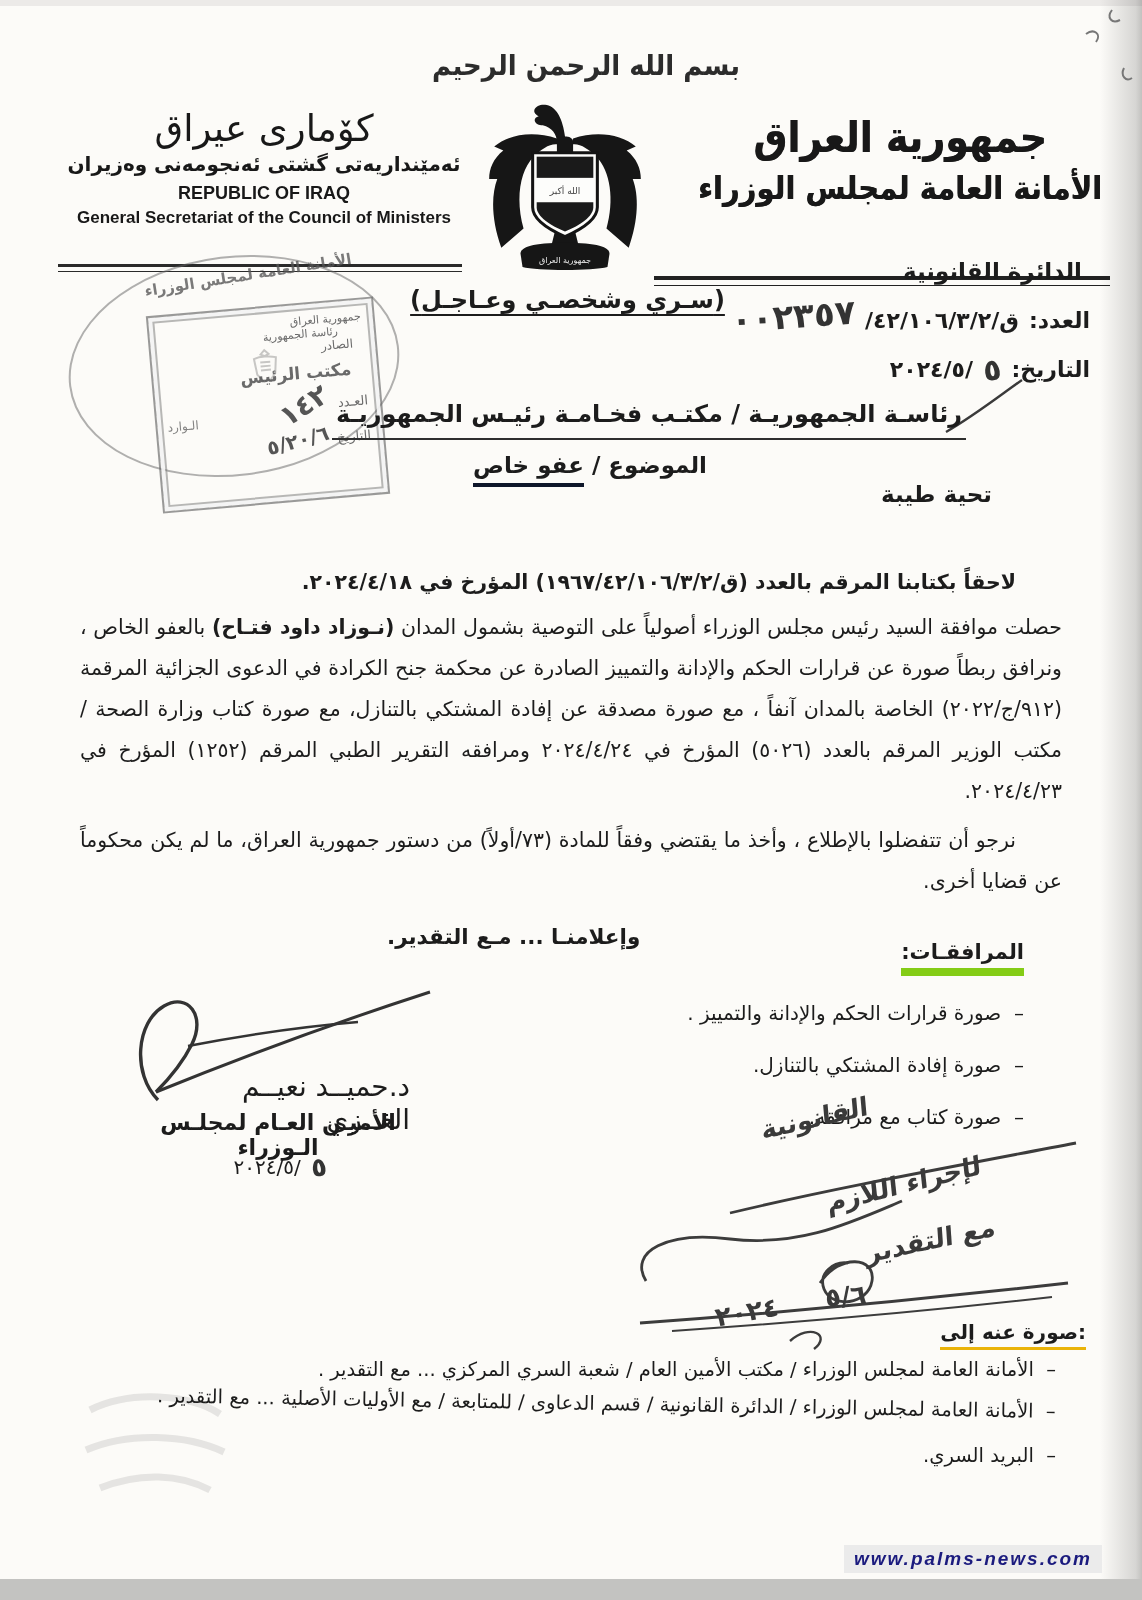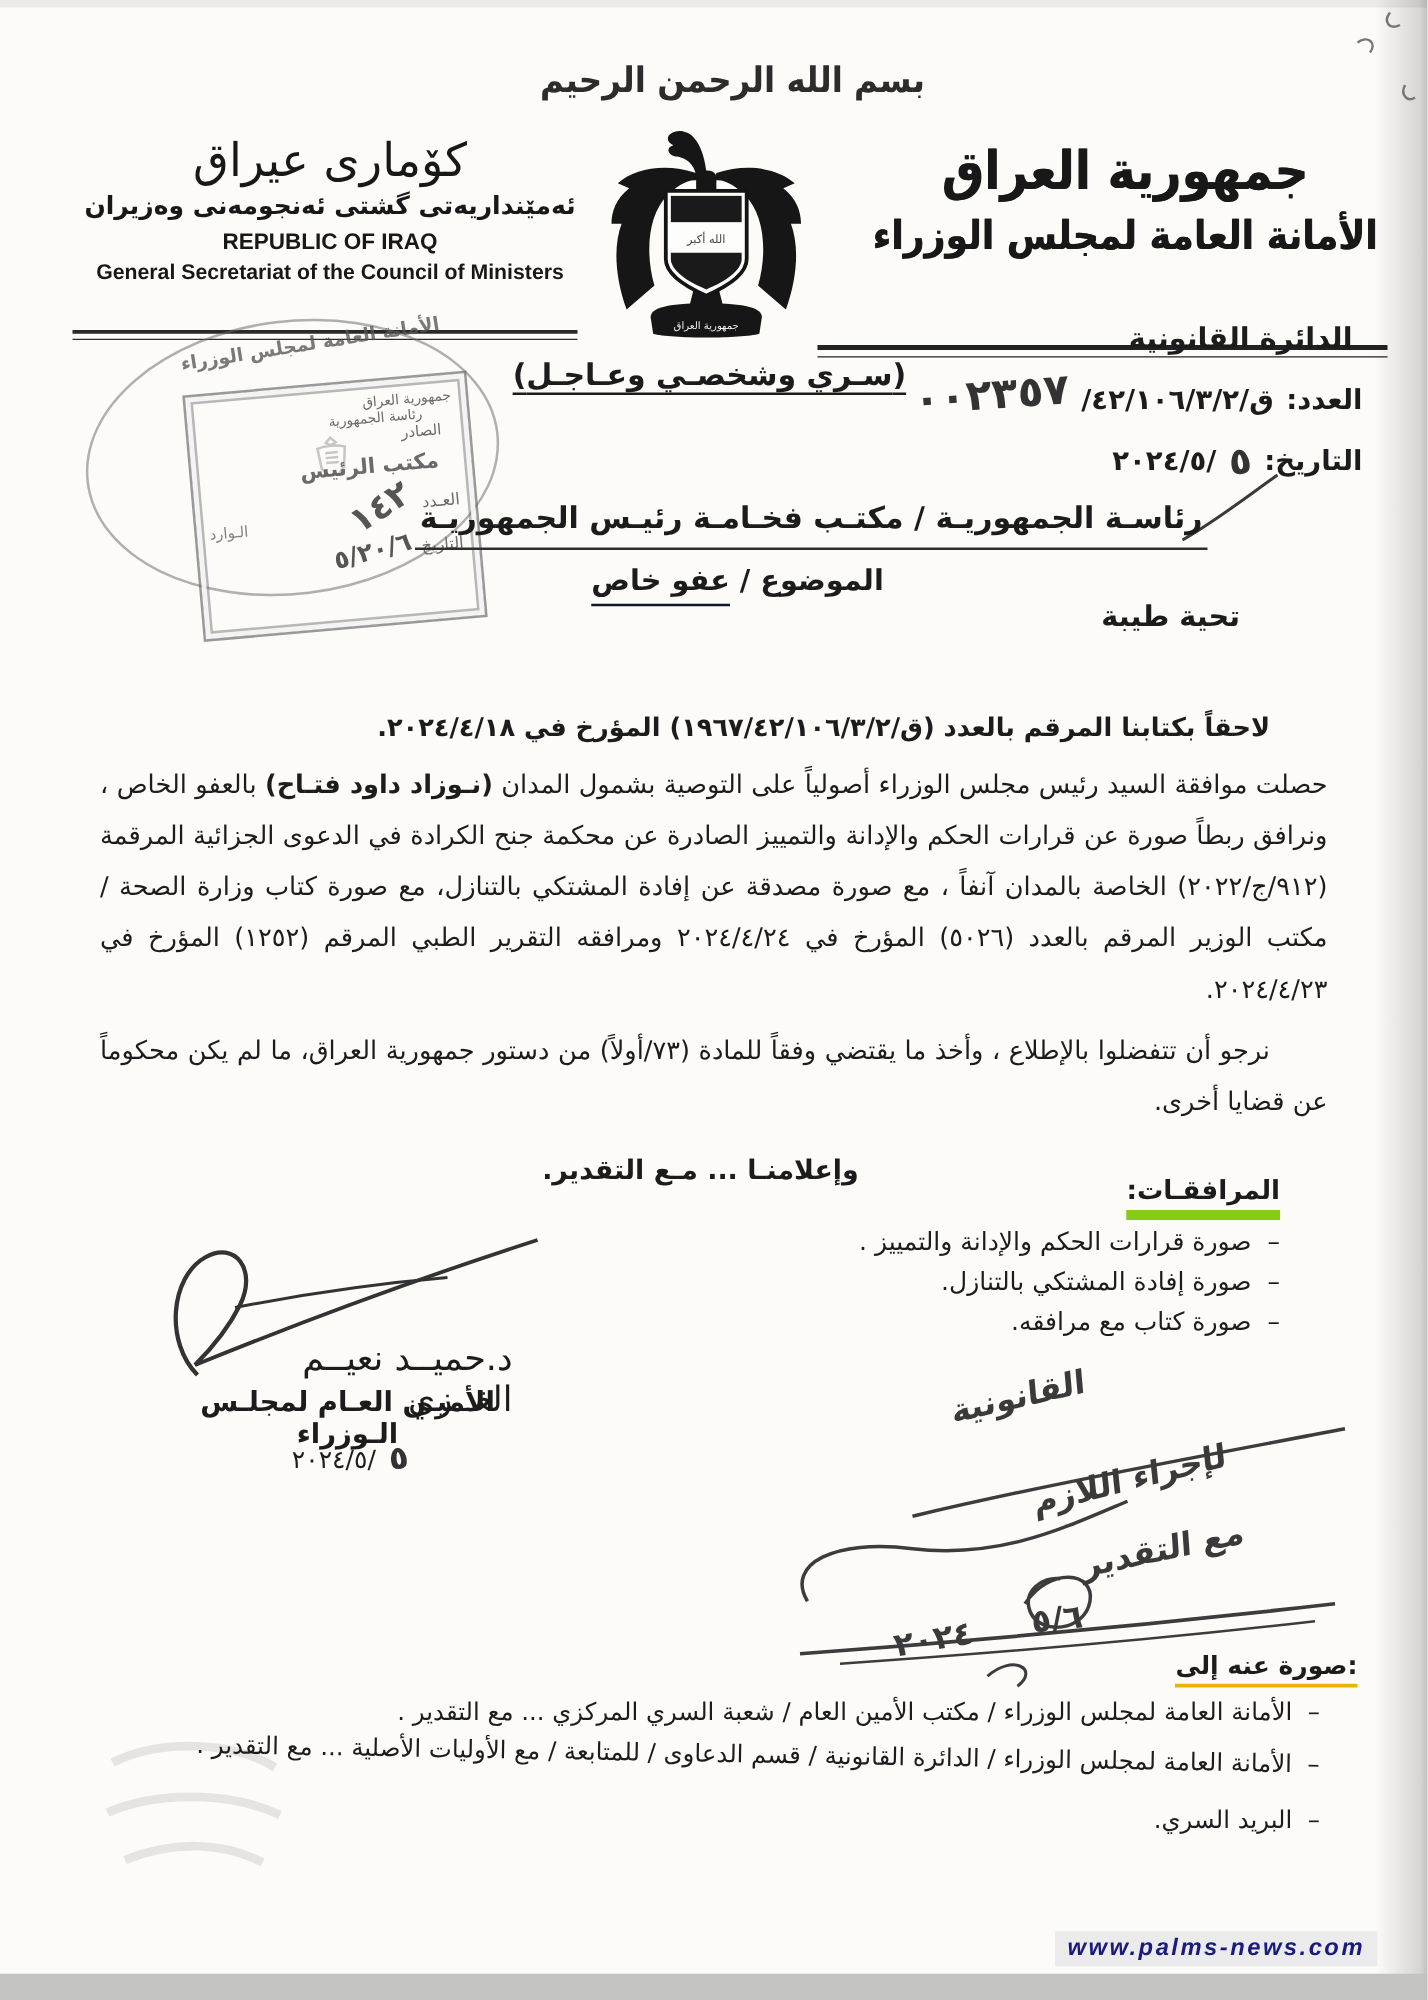--- a/index.html
+++ b/index.html
@@ -56,34 +56,34 @@
   .stamp-office{font-size:17px;font-weight:bold;margin:8px 14px 4px 0;color:rgba(90,90,90,.9);}
   .stamp-row{display:flex;direction:rtl;gap:8px;align-items:center;font-size:13px;margin-top:6px;}
   .stamp-hnum{font-size:28px;font-weight:bold;color:#555;transform:rotate(-28deg);letter-spacing:2px;}
   .stamp-hdate{font-size:20px;font-weight:bold;color:#555;transform:rotate(-10deg);}
   .stamp-side{position:absolute;left:10px;top:104px;font-size:12px;color:rgba(100,100,100,.8);}
   .stamp-eagle{position:absolute;left:96px;top:40px;opacity:.55;}
 
   .addressee{top:400px;right:176px;direction:rtl;font-size:24px;font-weight:bold;
              border-bottom:2px solid #2e2e2e;padding:0 4px 10px 4px;}
   .subject{top:452px;left:420px;width:340px;direction:rtl;text-align:center;font-size:23px;font-weight:bold;}
-  .subject .sv{border-bottom:2px solid #0f172a;padding-bottom:5px;}
+  .subject .sv{border-bottom:4px solid #0f172a;padding-bottom:5px;}
   .greeting{top:481px;right:150px;font-size:23px;font-weight:bold;}
 
   .body-flow{top:526px;right:80px;left:80px;direction:rtl;text-align:justify;font-size:20.5px;line-height:41px;margin-top:36px;}
   .body-flow p{margin:0;}
   .p1{font-weight:bold;text-align:right;text-indent:46px;margin-bottom:4px !important;}
   .p2 .name{font-weight:bold;}
   .p3{text-indent:46px;margin-top:8px !important;}
-  .closing{margin:14px auto 0 !important;width:300px;text-align:right;font-weight:bold;font-size:21.5px;
+  .closing{margin:14px auto 0 !important;width:300px;text-align:left;font-weight:bold;font-size:21.5px;
            position:relative;left:-34px;}
 
   .attach{top:940px;right:118px;width:430px;direction:rtl;text-align:right;}
   .attach .atitle{display:inline-block;font-size:21px;font-weight:bold;border-bottom:8px solid #84cc16;padding-bottom:4px;}
-  .attach .aitem{margin-top:2px;font-size:20px;line-height:30px;}
+  .attach .aitem{margin-top:22px;font-size:20px;line-height:30px;}
   .attach .aitem::before{content:"\2013\00A0\00A0";}
 
   .sig-name{top:1070px;left:150px;width:260px;text-align:right;font-size:28px;font-weight:normal;}
   .sig-title{top:1110px;left:128px;width:300px;text-align:center;font-size:22px;font-weight:bold;}
   .sig-date{top:1152px;left:150px;width:260px;direction:rtl;display:flex;justify-content:center;gap:10px;
             font-size:20px;align-items:center;}
   .sig-date .hand-day{font-size:26px;}
 
   .note{top:1085px;left:610px;width:490px;height:280px;}
   .note .nline{position:absolute;font-size:26px;font-weight:bold;color:#3a3a3a;white-space:nowrap;letter-spacing:2px;}

